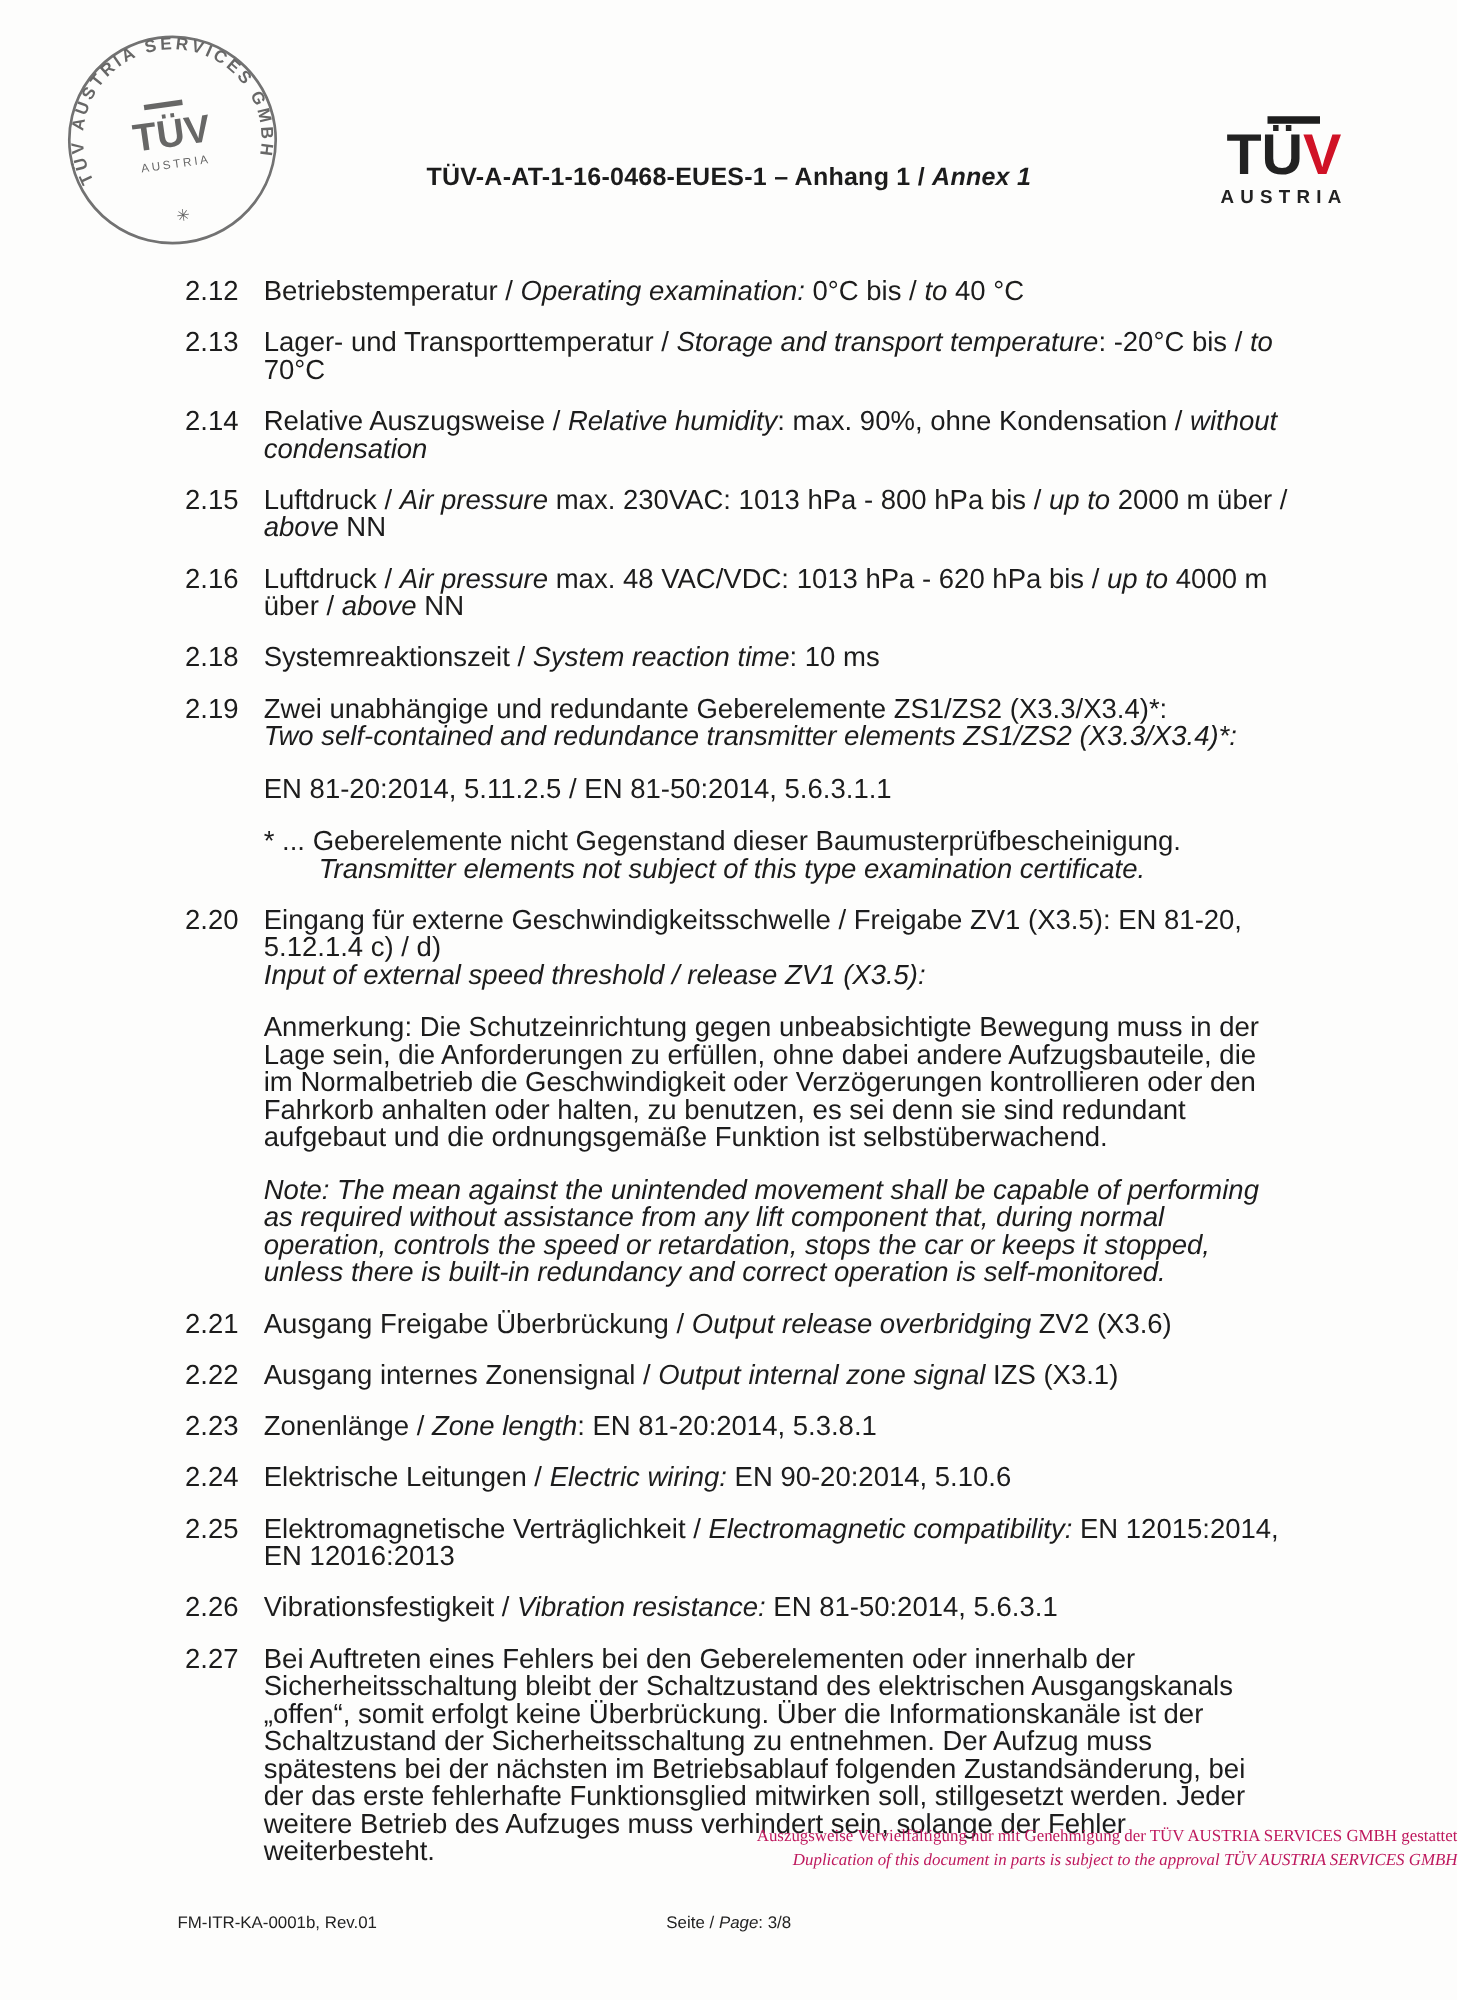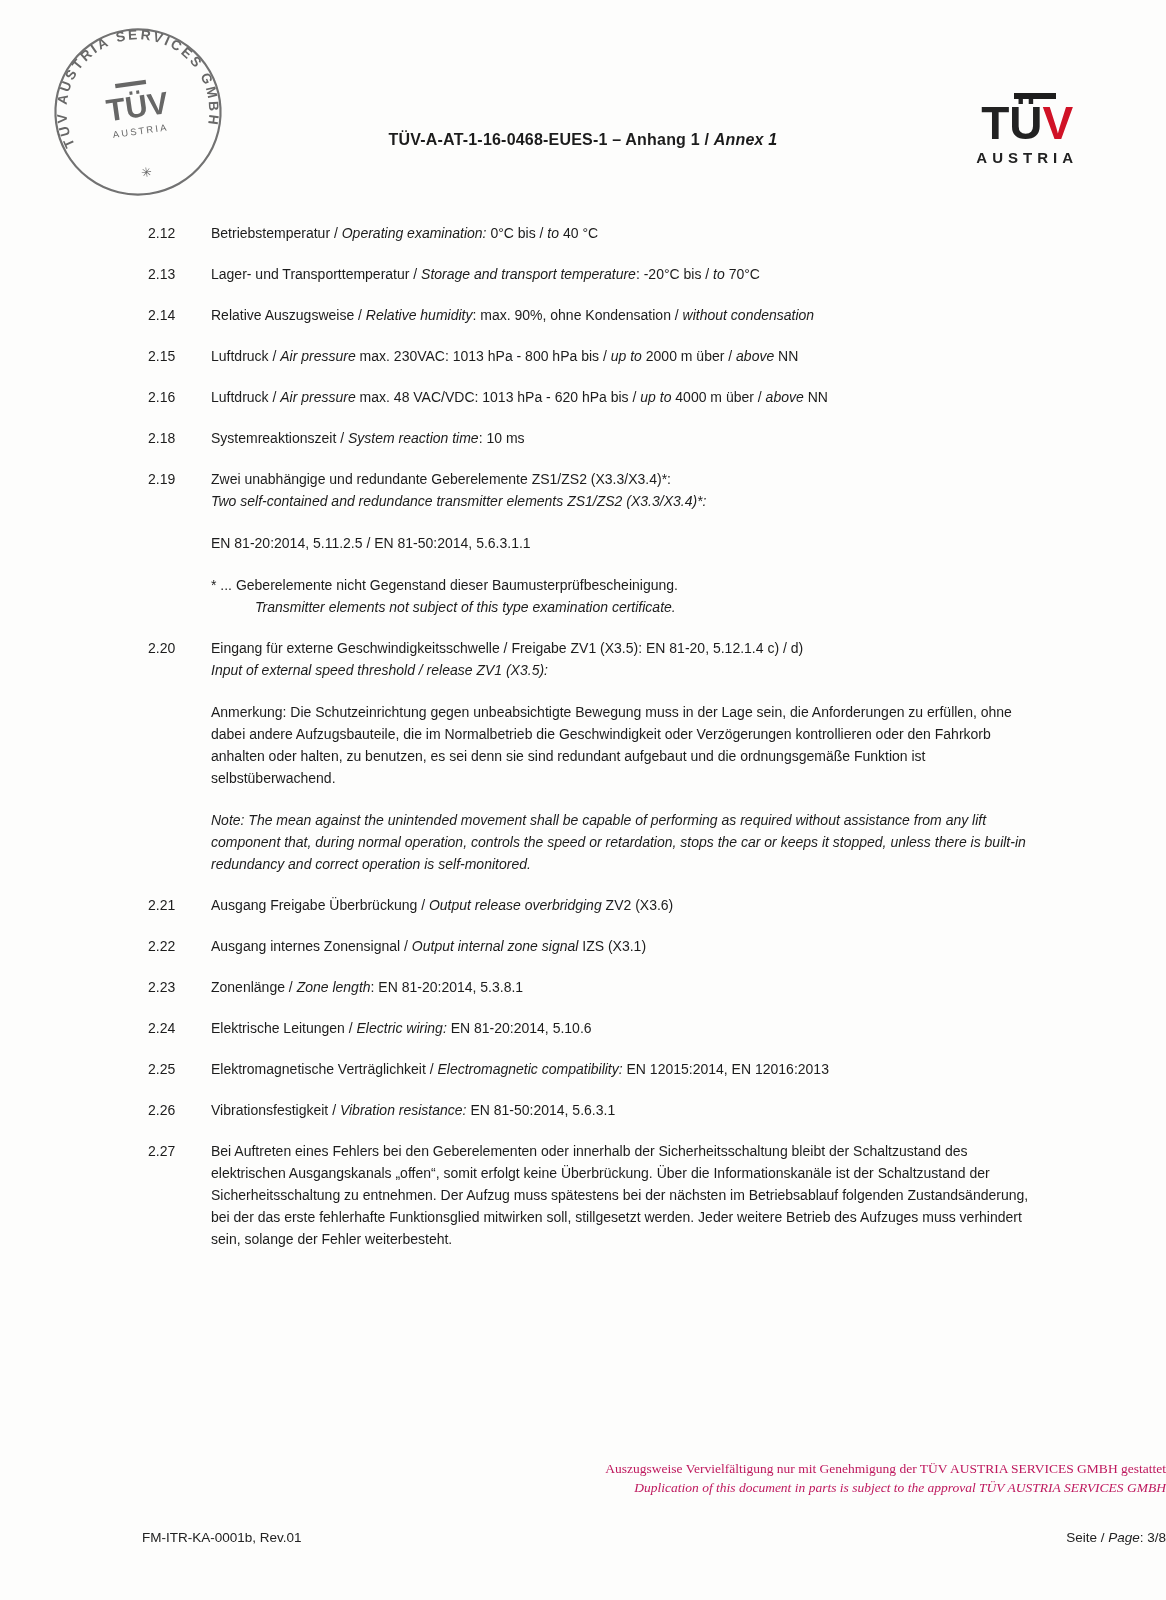--- a/index.html
+++ b/index.html
@@ -9,44 +9,44 @@
     background:#fdfdfc; color:#1c1c1c;
     font-family:"Liberation Sans", sans-serif; overflow:hidden;
   }
   .it { font-style:italic; }
 
   
   .header { position:relative; height:222px; }
   .seal { position:absolute; top:26px; left:52px; transform:rotate(-8deg); opacity:.85; }
   .doc-title {
     position:absolute; top:131px; left:0; right:0; text-align:center;
-    font-size:16px; font-weight:bold; letter-spacing:.2px;
+    font-size:20px; font-weight:bold; letter-spacing:.2px;
   }
   .logo { position:absolute; top:100px; right:88px; text-align:center; }
   .logo-word { position:relative; display:inline-block; font-weight:bold; font-size:46px; line-height:1; color:#222; }
   .logo-word .bar { position:absolute; top:-7px; left:33px; width:42px; height:6px; background:#1d1d1d; }
   .logo-v { color:#d01226; }
   .logo-sub { font-size:15px; font-weight:bold; letter-spacing:5px; color:#222; margin-top:3px; }
 
   
-  .items { margin-left:148px; width:883px; font-size:14px; line-height:22px; }
+  .items { margin-left:148px; width:883px; font-size:22px; line-height:22px; }
   .item { display:flex; margin-bottom:19px; }
   .item-num { width:63px; flex:none; }
   .item-body { flex:1; }
   .para + .para { margin-top:20px; }
   .para.tight { margin-top:0; }
   .para.indent { padding-left:44px; }
 
   
   .footer-center {
     position:absolute; bottom:103px; left:0; right:0; text-align:right;
     font-size:13.5px; line-height:19px; color:#be185d;font-family:Liberation Serif, serif;
   }
   .bottom-line {
-    position:absolute; left:0; right:0; bottom:55px; text-align:right;
+    position:absolute; left:0; right:0; bottom:55px; text-align:center;
     font-size:13.5px; color:#222;
   }
   .form-ref { position:absolute; left:142px; }
 </style>
 </head>
 <body>
 
 <div class="page">
 
   <div class="header">
@@ -158,21 +158,21 @@
   <div class="item">
     <div class="item-num">2.23</div>
     <div class="item-body">
           <div class="para"><span>Zonenlänge / </span><span class="it">Zone length</span><span>: EN 81-20:2014, 5.3.8.1</span></div>
         </div>
   </div>
 
   <div class="item">
     <div class="item-num">2.24</div>
     <div class="item-body">
-          <div class="para"><span>Elektrische Leitungen / </span><span class="it">Electric wiring:</span><span> EN 81-20:2014, 5.10.6</span></div>
+          <div class="para"><span>Elektrische Leitungen / </span><span class="it">Electric wiring:</span><span> EN 90-20:2014, 5.10.6</span></div>
         </div>
   </div>
 
   <div class="item">
     <div class="item-num">2.25</div>
     <div class="item-body">
           <div class="para"><span>Elektromagnetische Verträglichkeit / </span><span class="it">Electromagnetic compatibility:</span><span> EN 12015:2014, EN 12016:2013</span></div>
         </div>
   </div>
 

